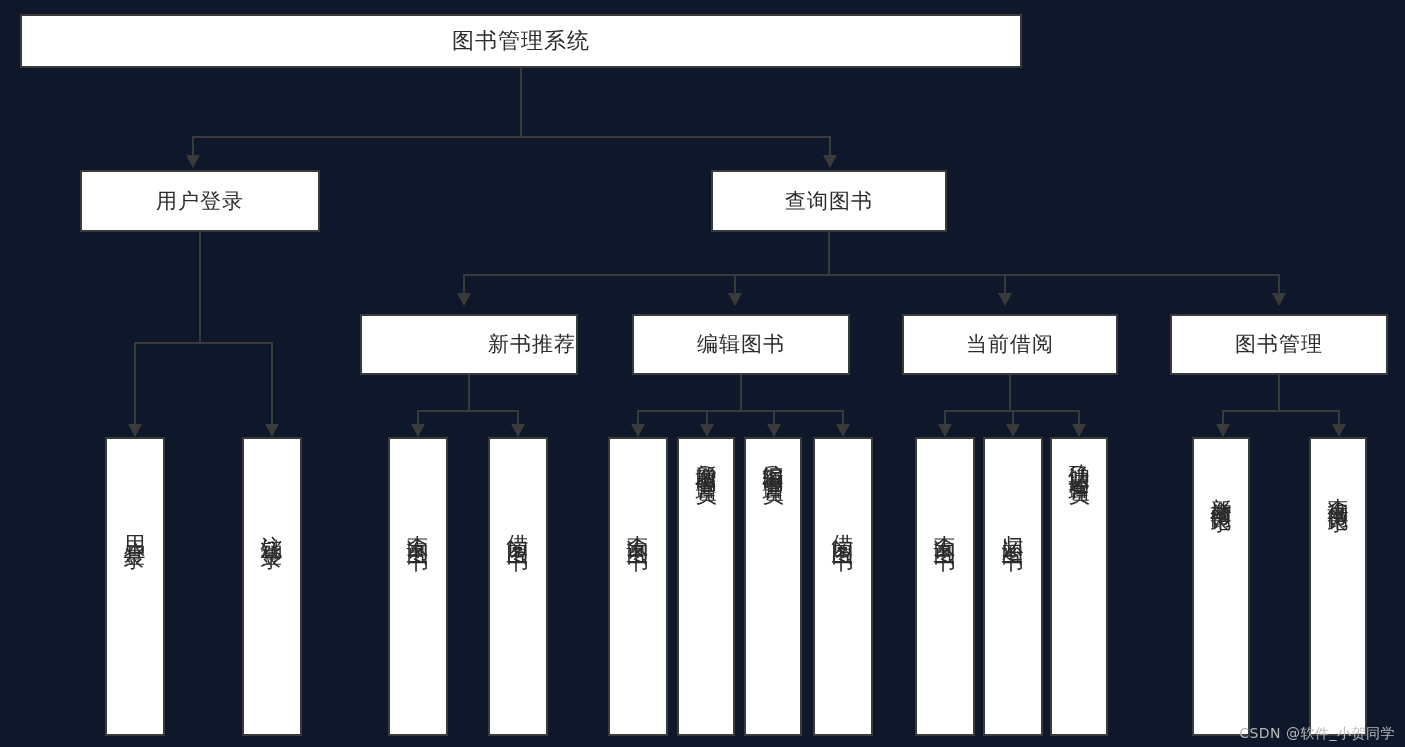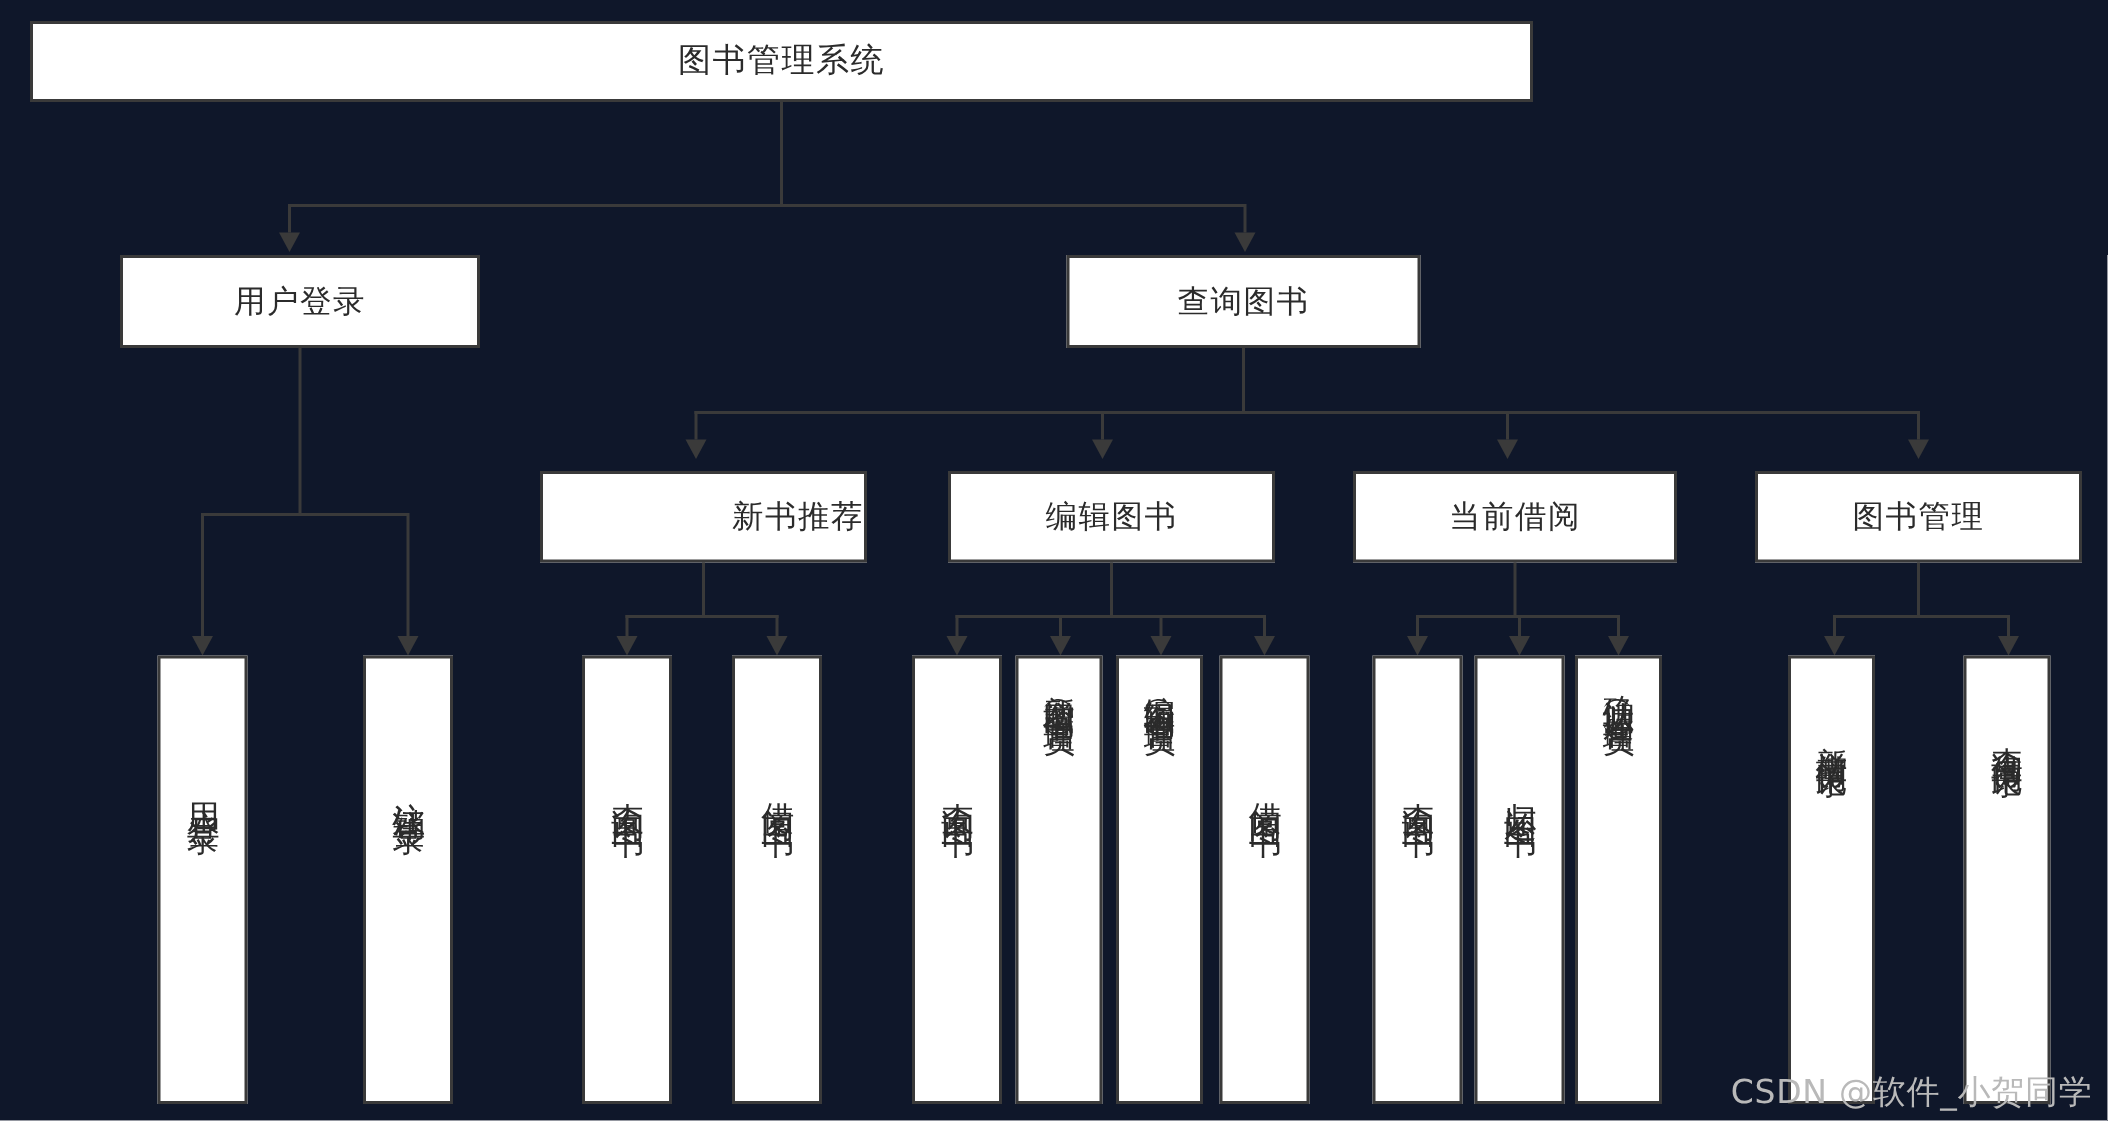--- a/index.html
+++ b/index.html
@@ -63,21 +63,21 @@
     width:0;height:0;
     border-left:7px solid transparent;
     border-right:7px solid transparent;
     border-top:13px solid #3a3a3a;
   }
   
   #watermark{
     position:absolute;
     right:10px;
     bottom:4px;
-    font-size:22px;
+    font-size:14px;
     color:#b9b9b9;
     letter-spacing:0.5px;
     white-space:nowrap;
     user-select:none;
   }
 </style>
 </head>
 <body>
 
 <div id="canvas">

